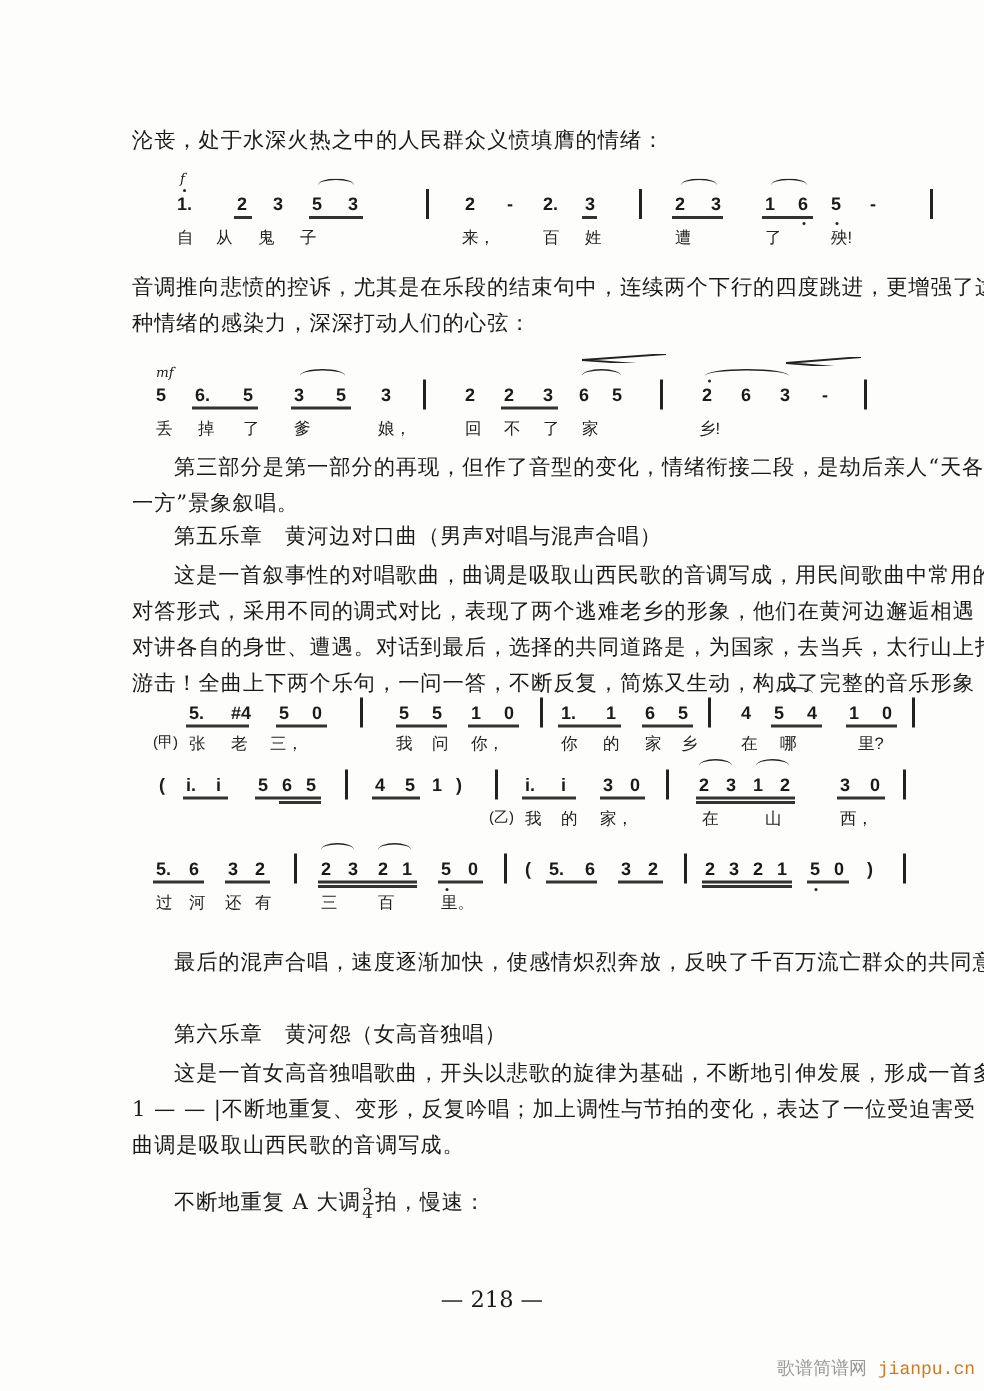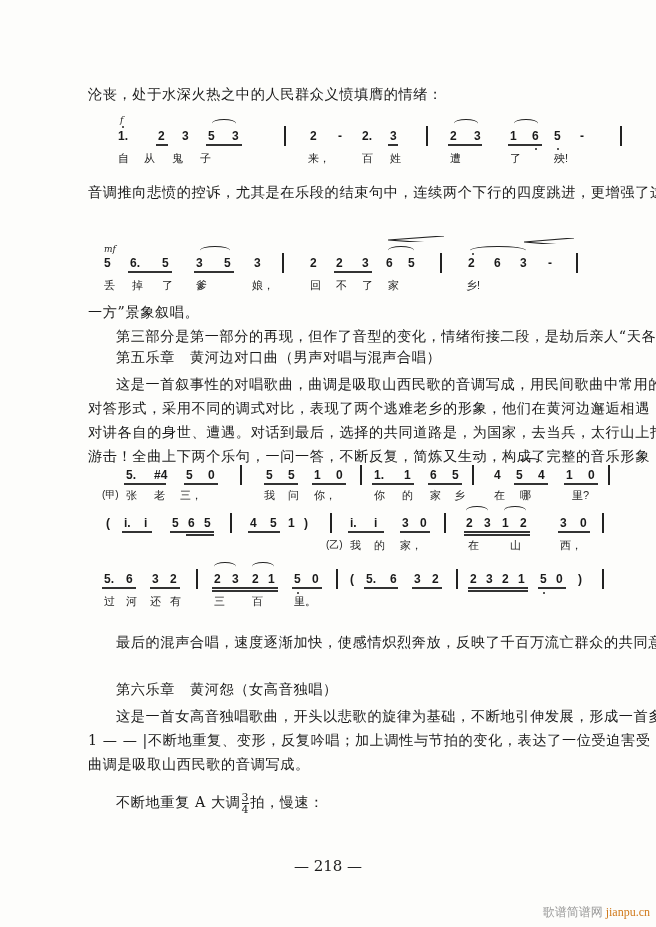--- a/index.html
+++ b/index.html
@@ -18,21 +18,21 @@
   .lyrics { font-size: 11px; color: #222; height: 14px; }
   .n { position: absolute; top: 0; }
   .l { position: absolute; top: 0; }
   .bar { position: absolute; width: 1.6px; background: #222; height: 20px; top: -3px; }
   .ul { position: absolute; height: 1.5px; background: #333; }
   .slur { position: absolute; height: 8px; border-top: 1.3px solid #222; border-radius: 50% 50% 0 0; }
   .dyn { position: absolute; font-size: 9px; font-style: italic; font-family: "DejaVu Serif", serif; }
   .dot-above, .dot-below { position: absolute; width: 2px; height: 2px; background: #222; border-radius: 50%; }
   .hairpin { position: absolute; height: 6px; }
   .pagenum { position: absolute; left: 0; width: 656px; top: 857px; text-align: center; font-size: 15px; }
-  .watermark { position: absolute; right: 6px; bottom: 6px; font-size: 12px; color: #999; font-family: Liberation Serif, serif; }
+  .watermark { position: absolute; right: 6px; bottom: 6px; font-size: 12px; color: #999; font-family: Liberation Mono, monospace; }
   .watermark .domain { color: #d07a1c; }
   .frac { display: inline-block; vertical-align: middle; text-align: center; font-size: 11px; line-height: 11px; margin: 0 1px; }
   .frac span { display: block; }
   .frac .num { border-bottom: 1px solid #222; }
 </style>
 </head>
 <body>
 
 <p class="para" style="top:82px;">
   <span class="line">沦丧，处于水深火热之中的人民群众义愤填膺的情绪：</span>
@@ -80,20 +80,21 @@
     <span class="l" style="left:244px;">百</span>
     <span class="l" style="left:272px;">姓</span>
     <span class="l" style="left:332px;">遭</span>
     <span class="l" style="left:392px;">了</span>
     <span class="l" style="left:436px;">殃!</span>
   </div>
 </div>
 
 <p class="para" style="top:180px;">
   <span class="line">音调推向悲愤的控诉，尤其是在乐段的结束句中，连续两个下行的四度跳进，更增强了这</span>
+  <span class="line">种情绪的感染力，深深打动人们的心弦：</span>
 </p>
 
 <div class="score" style="left:104px; top:240px; width:500px;">
   <span class="dyn" style="left:0px; top:4px;">mf</span>
   <div class="row notes" style="top:16px;">
     <span class="n" style="left:0px;">5</span>
     <span class="n" style="left:26px;">6.</span>
     <span class="n" style="left:58px;">5</span>
     <span class="ul" style="left:24px; width:44px; top:15px;"></span>
     <span class="n" style="left:92px;">3</span>
@@ -132,22 +133,22 @@
     <span class="l" style="left:148px;">娘，</span>
     <span class="l" style="left:206px;">回</span>
     <span class="l" style="left:232px;">不</span>
     <span class="l" style="left:258px;">了</span>
     <span class="l" style="left:284px;">家</span>
     <span class="l" style="left:362px;">乡!</span>
   </div>
 </div>
 
 <p class="para" style="top:300px;">
+  <span class="line indent">第三部分是第一部分的再现，但作了音型的变化，情绪衔接二段，是劫后亲人“天各</span>
   <span class="line">一方”景象叙唱。</span>
-  <span class="line indent">第三部分是第一部分的再现，但作了音型的变化，情绪衔接二段，是劫后亲人“天各</span>
 </p>
 
 <div class="heading" style="top:348px;">第五乐章　黄河边对口曲（男声对唱与混声合唱）</div>
 
 <p class="para" style="top:372px;">
   <span class="line indent">这是一首叙事性的对唱歌曲，曲调是吸取山西民歌的音调写成，用民间歌曲中常用的</span>
   <span class="line">对答形式，采用不同的调式对比，表现了两个逃难老乡的形象，他们在黄河边邂逅相遇，</span>
   <span class="line">对讲各自的身世、遭遇。对话到最后，选择的共同道路是，为国家，去当兵，太行山上打</span>
   <span class="line">游击！全曲上下两个乐句，一问一答，不断反复，简炼又生动，构成了完整的音乐形象：</span>
 </p>

